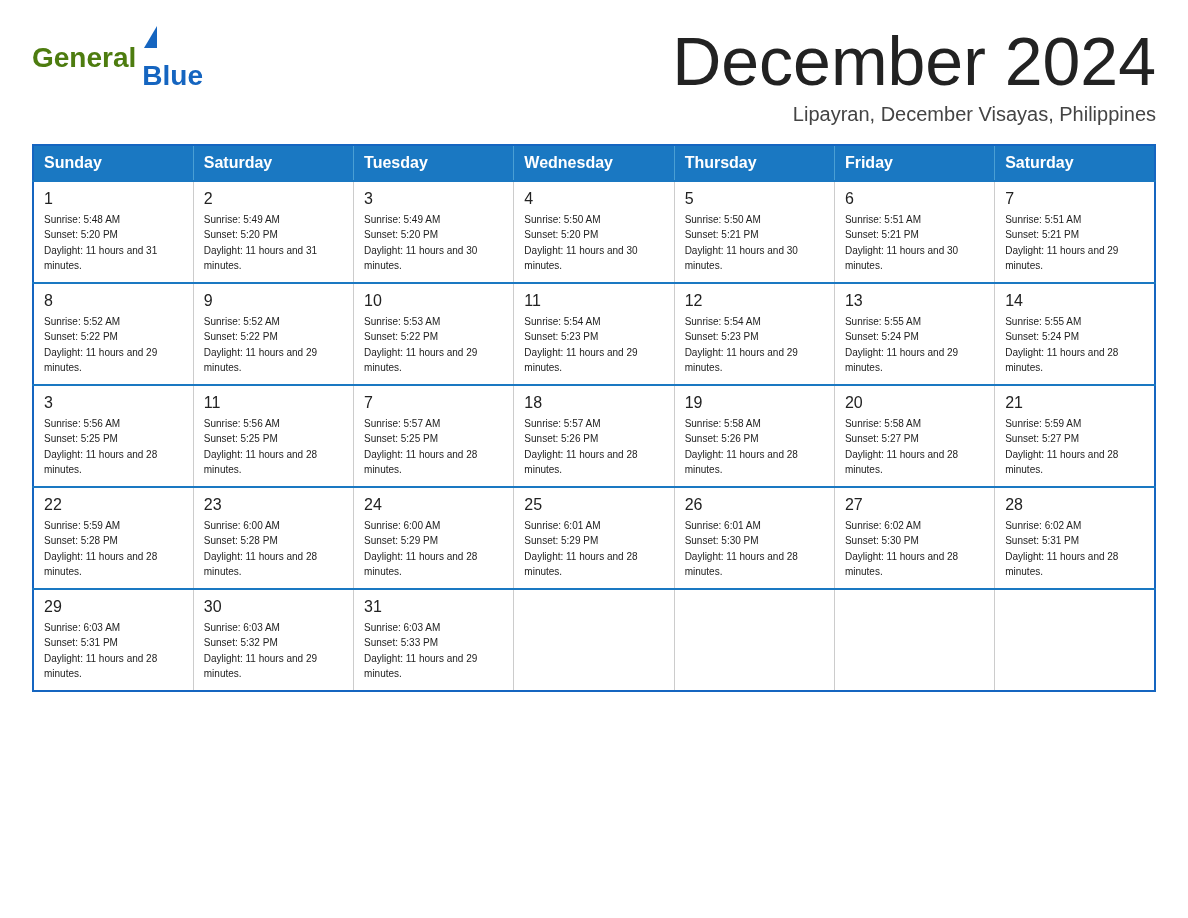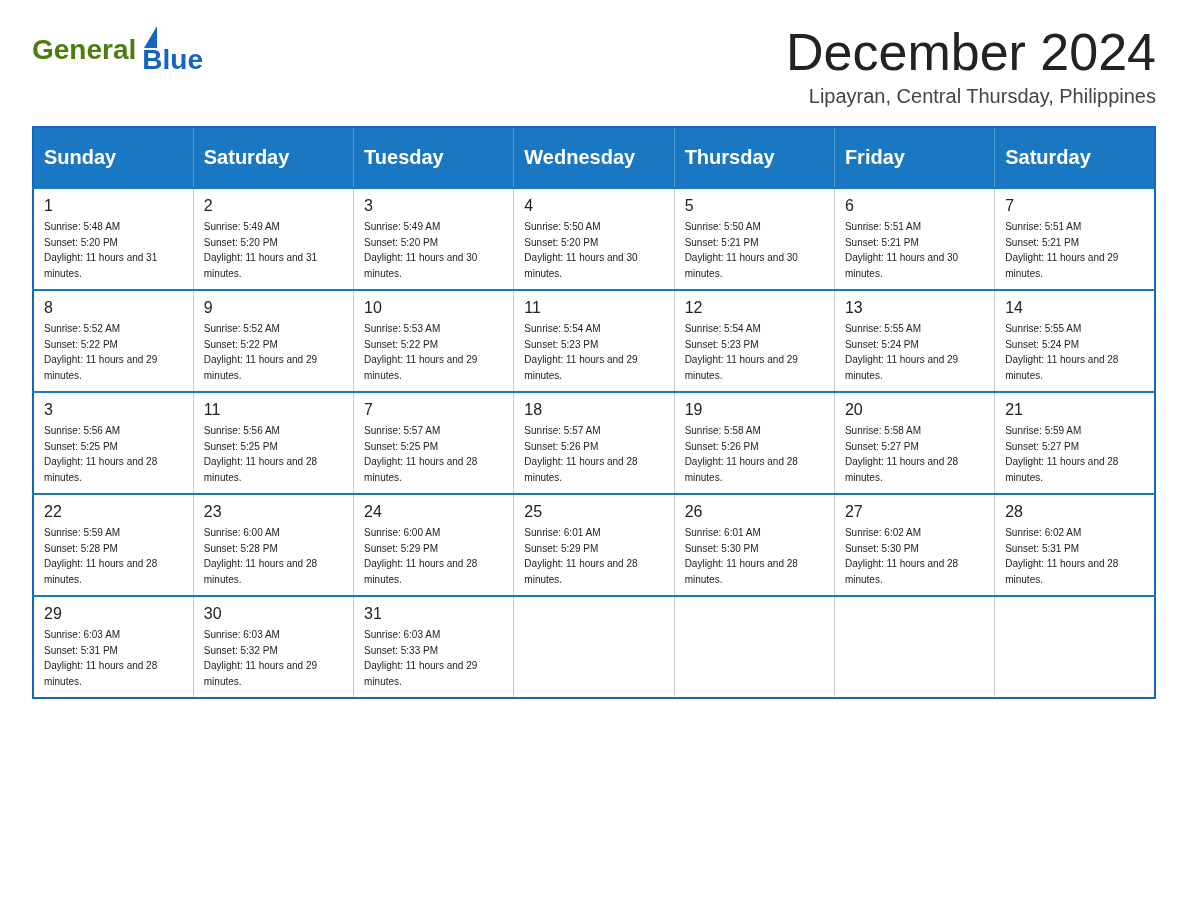--- a/index.html
+++ b/index.html
@@ -28,41 +28,41 @@
     }
     .logo-text-blue {
       font-size: 28px;
       font-weight: bold;
       color: #1565c0;
     }
     .title-block {
       text-align: right;
     }
     .calendar-title {
-      font-size: 52px;
+      font-size: 68px;
       font-weight: normal;
       color: #222;
       line-height: 1.1;
     }
     .calendar-subtitle {
       font-size: 20px;
       color: #444;
       margin-top: 4px;
     }
     table {
       width: 100%;
       border-collapse: collapse;
       border: 2px solid #1565c0;
     }
     thead tr th {
       background-color: #1a78c2;
       color: #fff;
-      font-size: 20px;
+      font-size: 16px;
       font-weight: bold;
-      padding: 18px 10px;
+      padding: 8px 10px;
       text-align: left;
       border-right: 1px solid #4a9fd4;
     }
     thead tr th:last-child {
       border-right: none;
     }
     tbody tr {
       border-top: 2px solid #1a78c2;
     }
     tbody tr td {
@@ -88,33 +88,33 @@
       line-height: 1.55;
       color: #222;
     }
   </style>
 </head>
 <body>
 
 <div class="header">
   <div class="logo">
     <span class="logo-text-general">General</span>
-    <div style="display:flex; flex-direction:column; align-items:flex-start; margin-left:2px;">
+    <div style="display:flex; flex-direction:column; align-items:flex-start; margin-left:2px;gap:16px;">
       <div style="display:flex; align-items:center;">
         <span style="font-size:28px; font-weight:bold; color:#333; line-height:1;">
           
         </span>
         <div style="width:0; height:0; border-left: 13px solid transparent; border-bottom: 22px solid #1565c0; margin-left:2px; margin-top:2px;"></div>
       </div>
       <span class="logo-text-blue" style="margin-top:-4px;">Blue</span>
     </div>
   </div>
   <div class="title-block">
     <div class="calendar-title">December 2024</div>
-    <div class="calendar-subtitle">Lipayran, Central Thursday, Philippines</div>
+    <div class="calendar-subtitle">Lipayran, December Visayas, Philippines</div>
   </div>
 </div>
 
 <table>
   <thead>
     <tr>
 
     <th>Sunday</th>
         <th>Saturday</th>
         <th>Tuesday</th>

